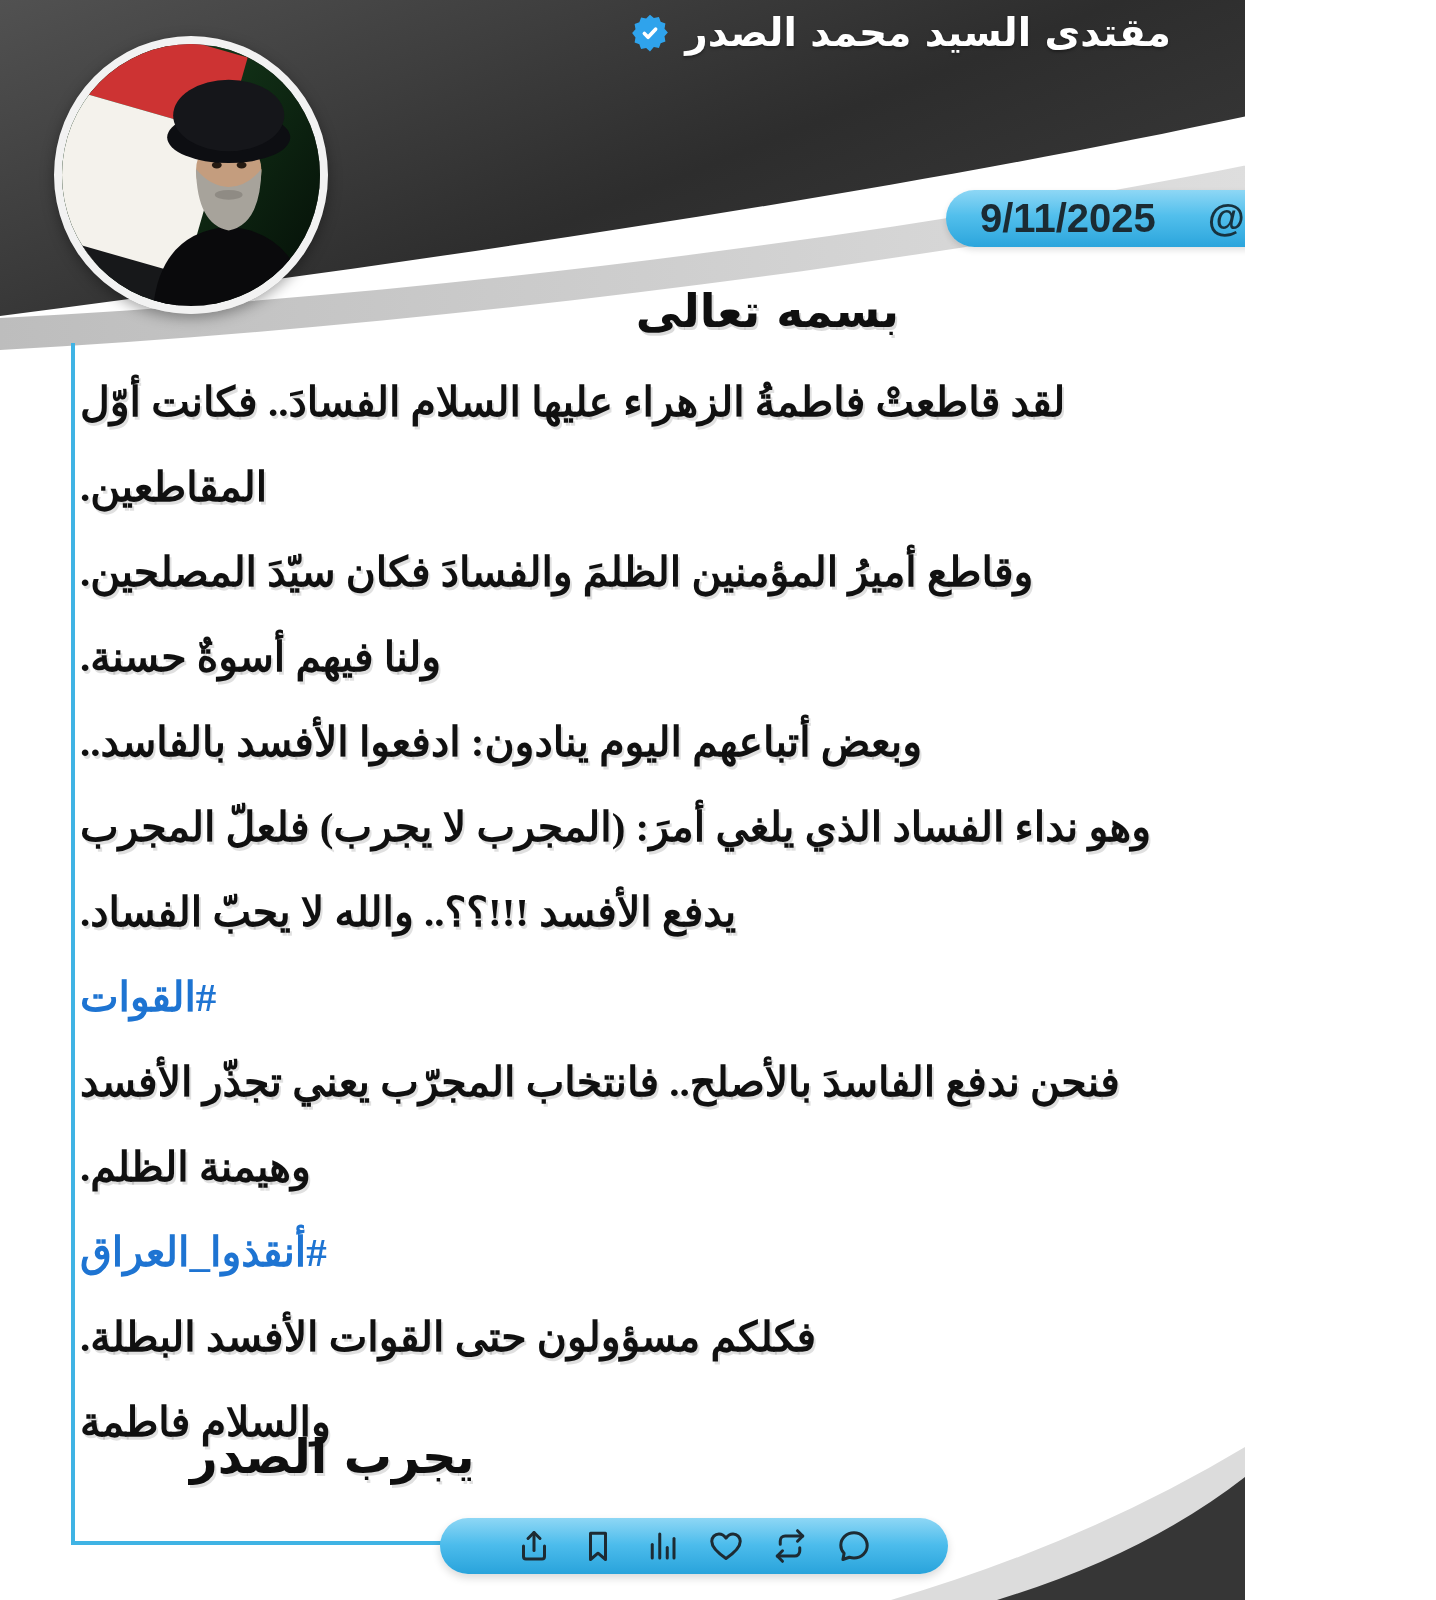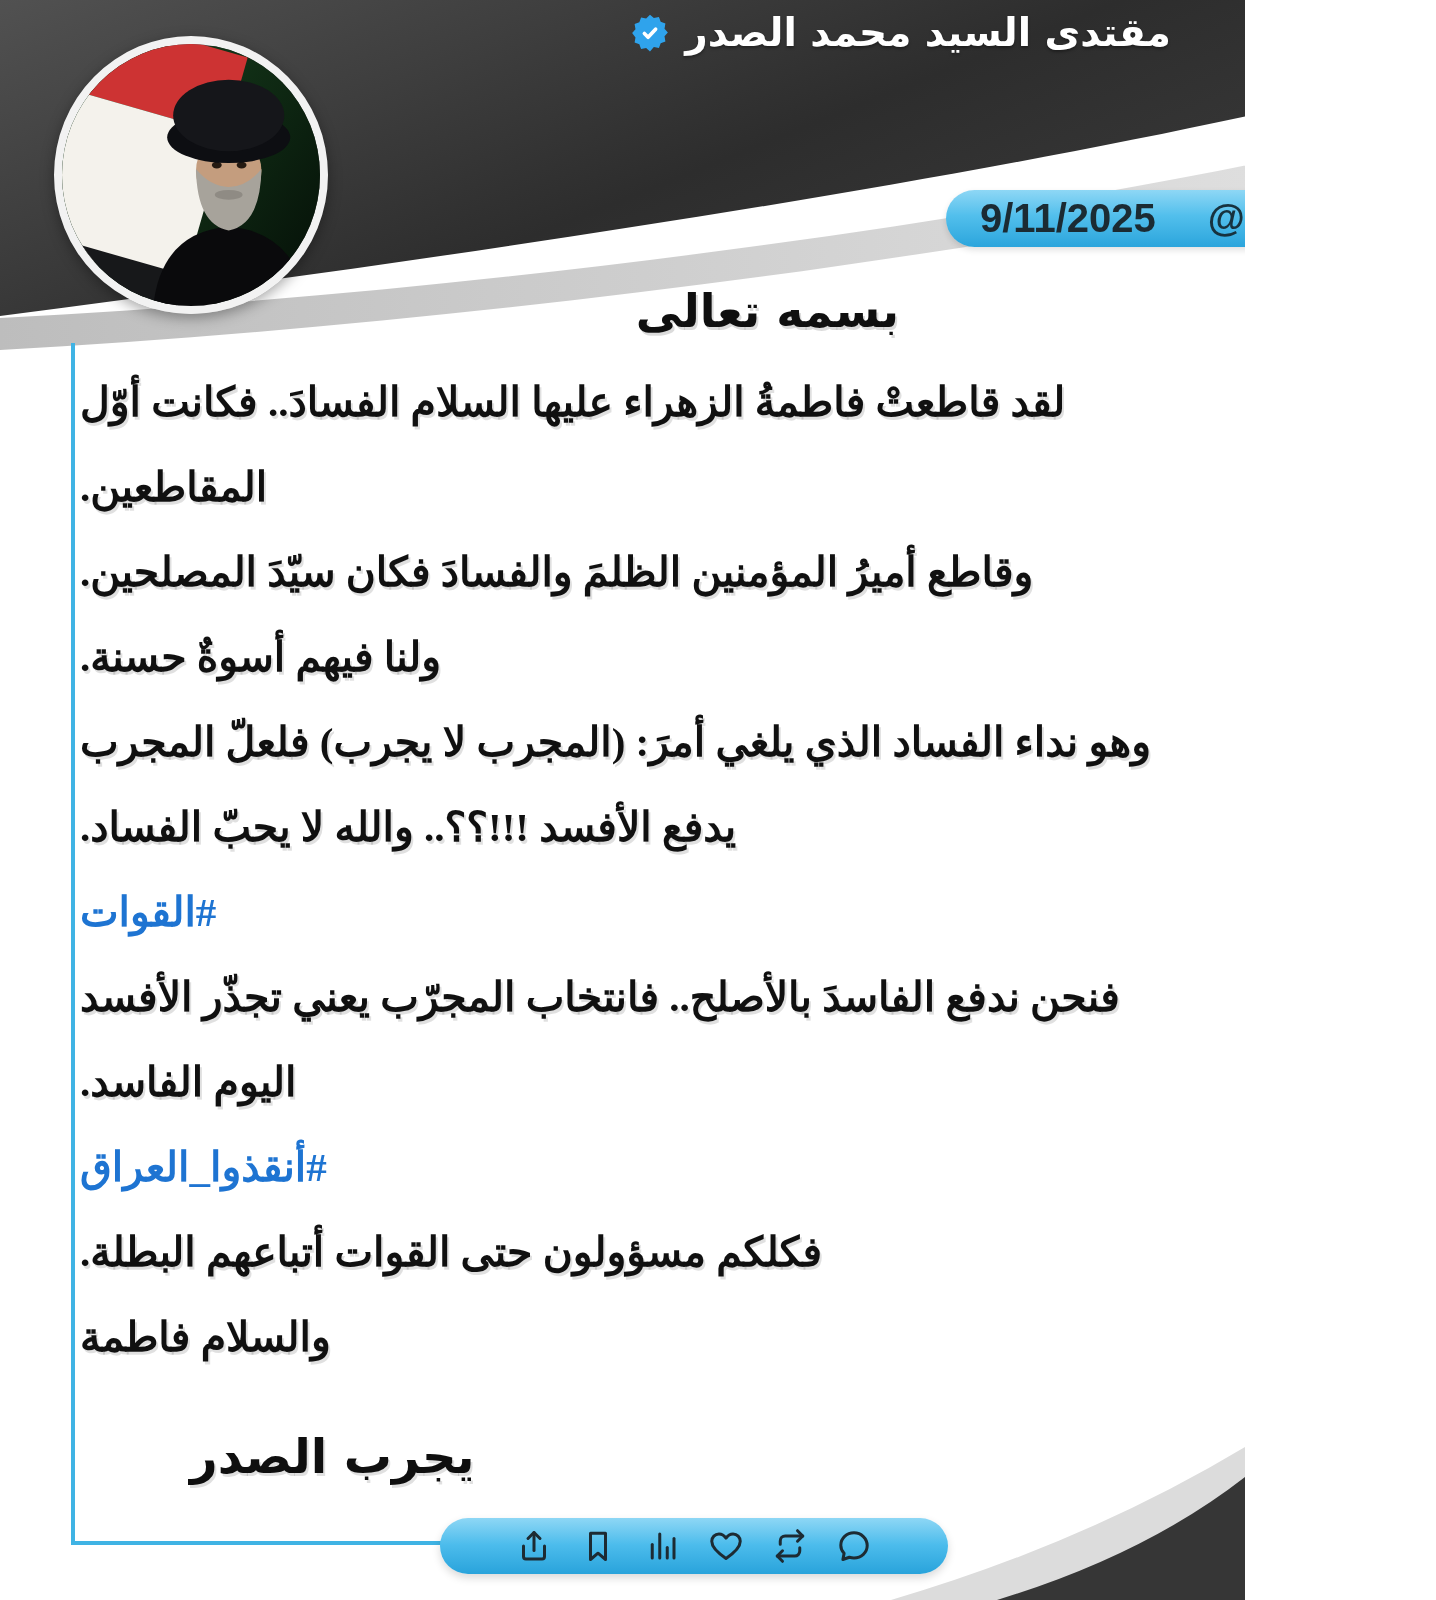--- a/index.html
+++ b/index.html
@@ -130,27 +130,28 @@
     <span class="handle">@Mu_AlSadr</span>
   </div>
 
   <div class="basmala">بسمه تعالى</div>
 
   <div class="post-body">
     <div class="line">لقد قاطعتْ فاطمةُ الزهراء عليها السلام الفسادَ.. فكانت أوّل</div>
     <div class="line">المقاطعين.</div>
     <div class="line">وقاطع أميرُ المؤمنين الظلمَ والفسادَ فكان سيّدَ المصلحين.</div>
     <div class="line">ولنا فيهم أسوةٌ حسنة.</div>
+    <div class="line">وبعض أتباعهم اليوم ينادون: ادفعوا الأفسد بالفاسد..</div>
     <div class="line">وهو نداء الفساد الذي يلغي أمرَ: (المجرب لا يجرب) فلعلّ المجرب</div>
     <div class="line">يدفع الأفسد !!!؟؟.. والله لا يحبّ الفساد.</div>
     <div class="line hashtag">#القوات</div>
     <div class="line">فنحن ندفع الفاسدَ بالأصلح.. فانتخاب المجرّب يعني تجذّر الأفسد</div>
-    <div class="line">اليوم الفاسد.</div>
+    <div class="line">وهيمنة الظلم.</div>
     <div class="line hashtag">#أنقذوا_العراق</div>
-    <div class="line">فكلكم مسؤولون حتى القوات أتباعهم البطلة.</div>
+    <div class="line">فكلكم مسؤولون حتى القوات الأفسد البطلة.</div>
     <div class="line">والسلام فاطمة</div>
   </div>
 
   <div class="signature">يجرب الصدر</div>
 
   <div class="v-line"></div>
   <div class="h-line"></div>
 
   <div class="footer-pill">
     <span class="fi">

